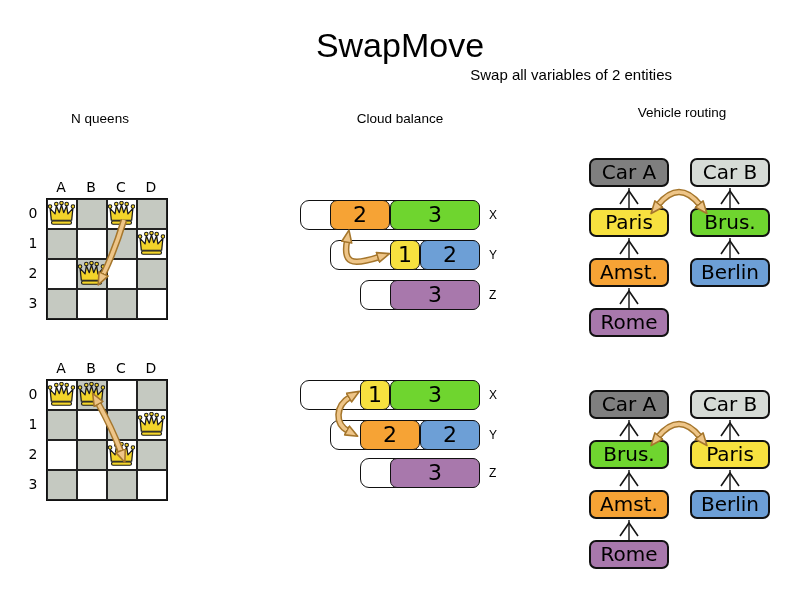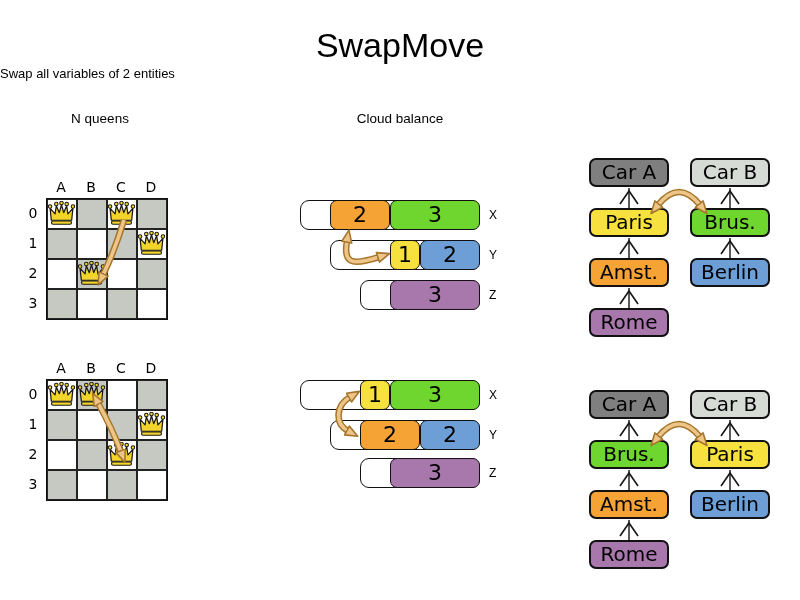--- a/index.html
+++ b/index.html
@@ -1,20 +1,20 @@
 <!DOCTYPE html>
 <html><head>
 <meta charset="utf-8">
 <style>
   html,body{margin:0;padding:0;background:#fff;}
   #canvas{position:relative;width:800px;height:600px;background:#ffffff;overflow:hidden;
           font-family:"Liberation Sans",sans-serif;color:#000;}
   .abs{position:absolute;}
   #page-title{left:0;top:26px;width:800px;text-align:center;font-size:34px;line-height:38px;}
-  #page-subtitle{left:0;top:66px;width:672px;text-align:left;font-size:13px;}
+  #page-subtitle{left:0;top:66px;width:672px;text-align:right;font-size:15px;}
   .col-header{text-align:center;font-size:13.5px;line-height:18px;}
   
   .board{position:absolute;}
   .col-label,.row-label{position:absolute;font-family:"DejaVu Sans",sans-serif;font-size:14px;
      text-align:center;line-height:18px;}
   .grid{position:absolute;border:1px solid #111;}
   .cell{position:absolute;width:30px;height:30px;box-sizing:border-box;border:1px solid #222;background:#fff;}
   .cell.dark{background:#c5c9c1;}
   .queen{position:absolute;width:27px;height:25px;}
   
@@ -37,20 +37,21 @@
 </head>
 <body>
 
 <div id="canvas">
   <div class="abs" id="page-title">SwapMove</div>
   <div class="abs" id="page-subtitle">Swap all variables of 2 entities</div>
 
   <div class="abs col-header" style="left:330px;top:110px;width:140px;">Cloud balance</div>
   <div class="abs col-header" style="left:30px;top:110px;width:140px;">N queens</div>
   <div class="abs col-header" style="left:602px;top:104px;width:160px;">
+    <div>Vehicle routing</div>
   </div>
 
   <div class="board" id="board-0" style="left: 24px; top: 178px; width: 150px; height: 146px;">
       <div class="col-label" style="left: 22px; top: 0px; width: 30px;">A</div>
       <div class="col-label" style="left: 52px; top: 0px; width: 30px;">B</div>
       <div class="col-label" style="left: 82px; top: 0px; width: 30px;">C</div>
       <div class="col-label" style="left: 112px; top: 0px; width: 30px;">D</div>
       <div class="row-label" style="left: 0px; top: 26px; width: 18px;">0</div>
       <div class="row-label" style="left: 0px; top: 56px; width: 18px;">1</div>
       <div class="row-label" style="left: 0px; top: 86px; width: 18px;">2</div>

